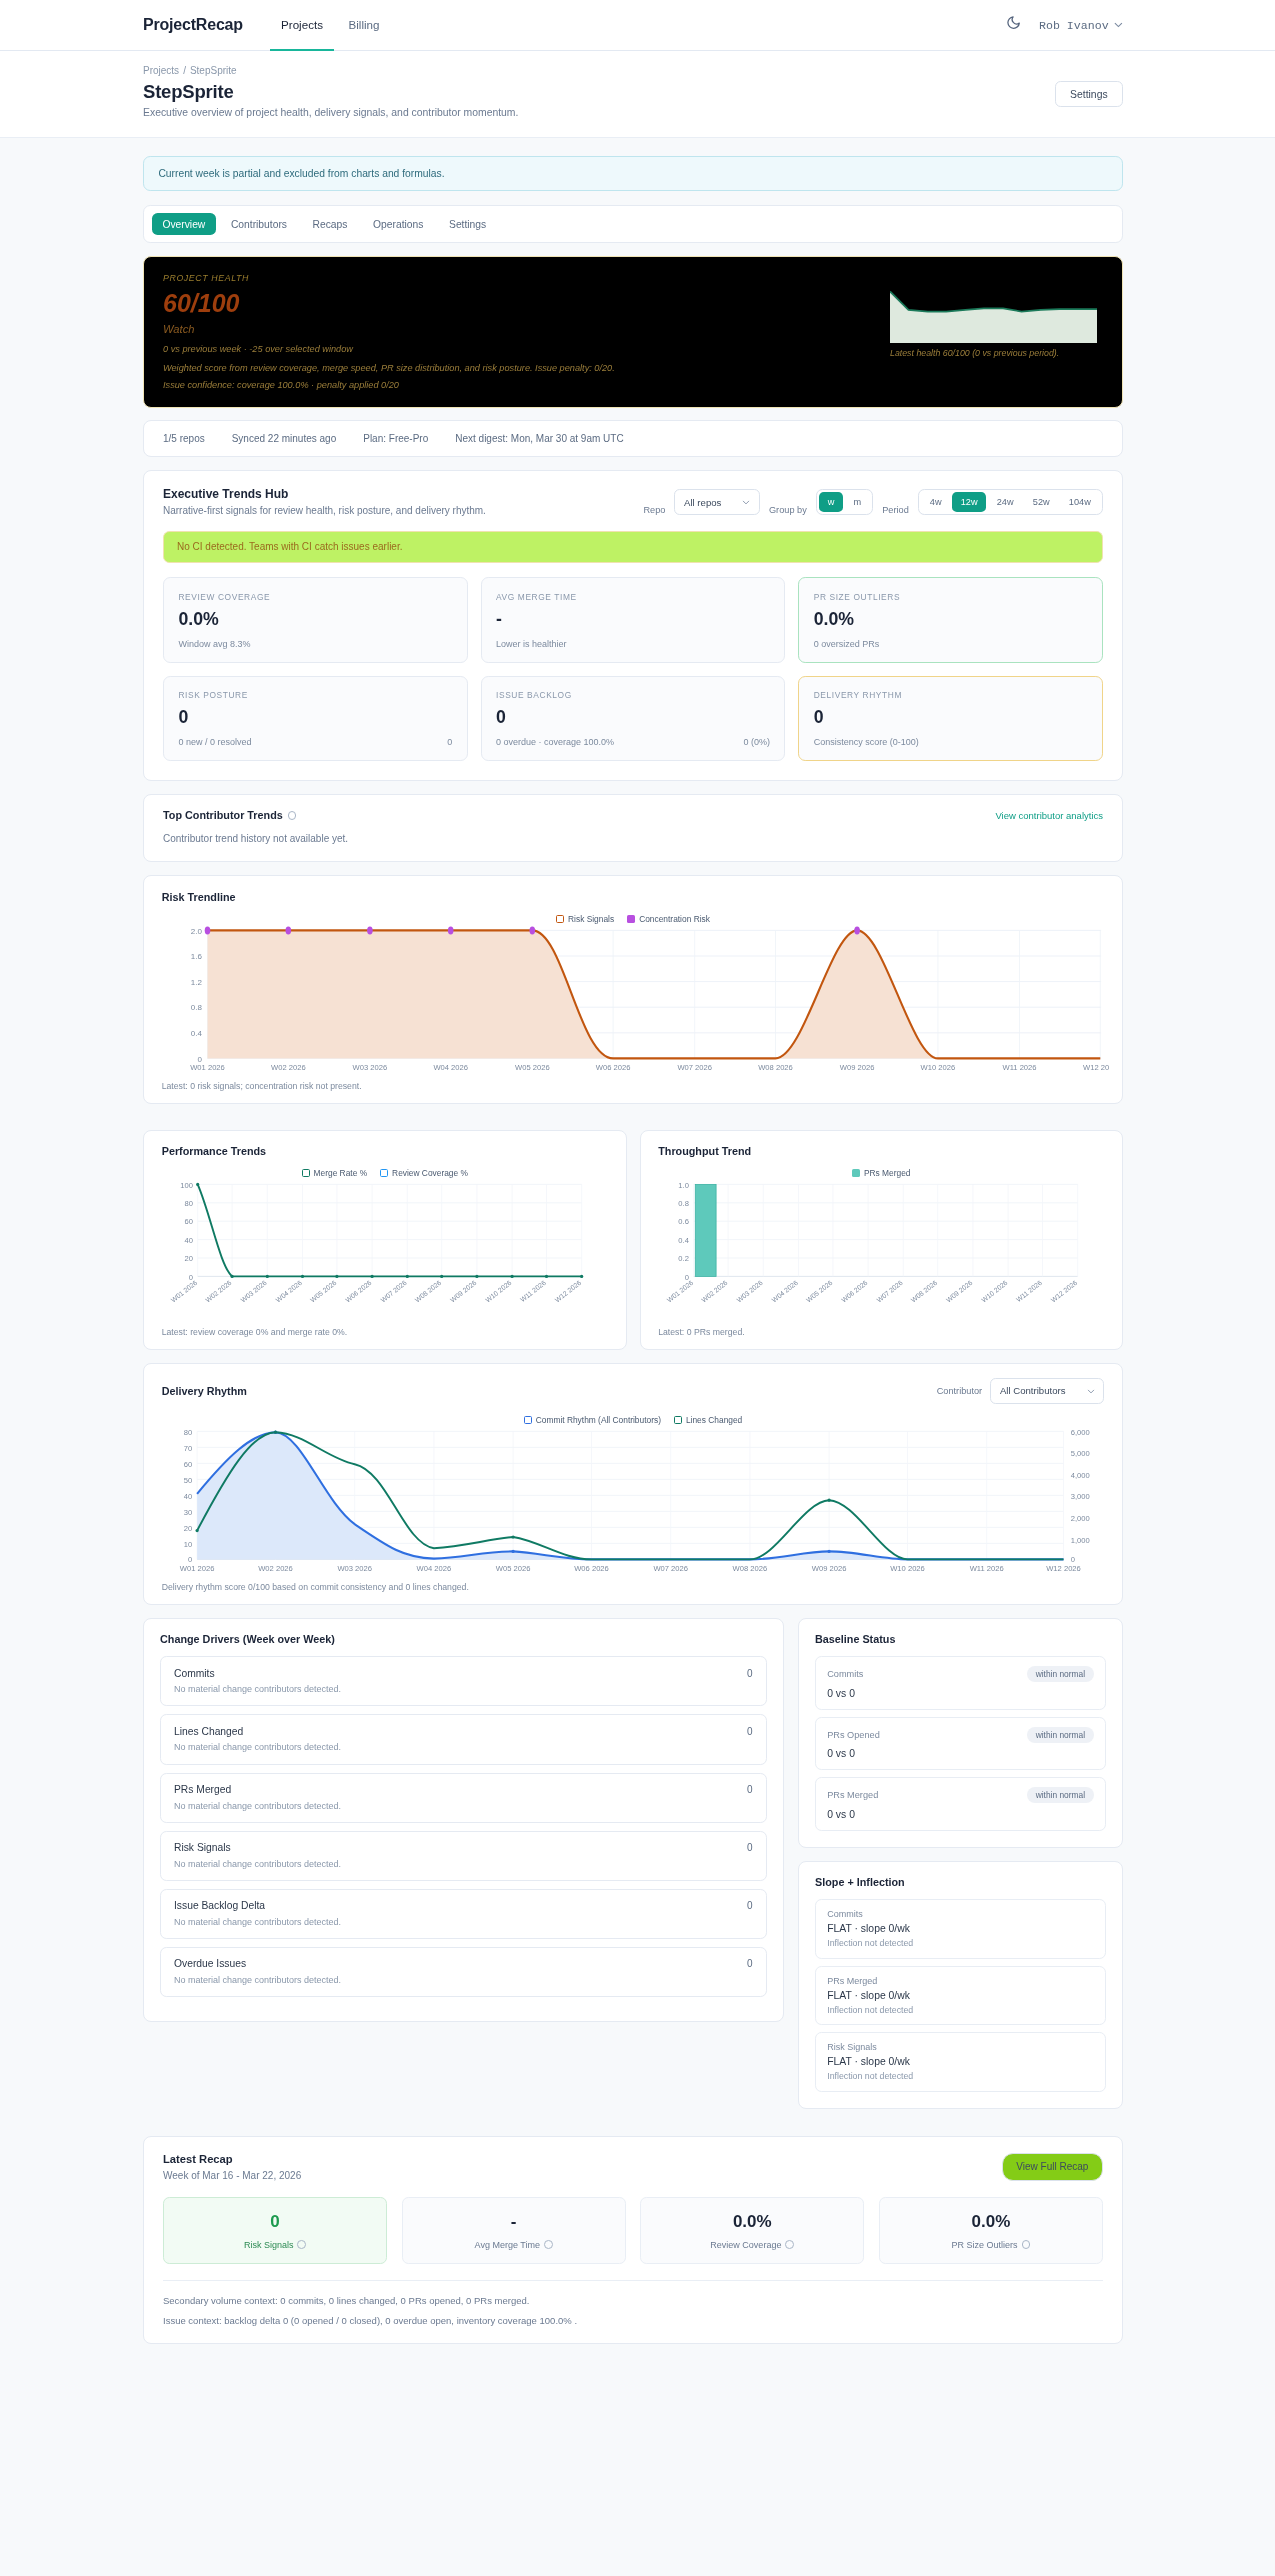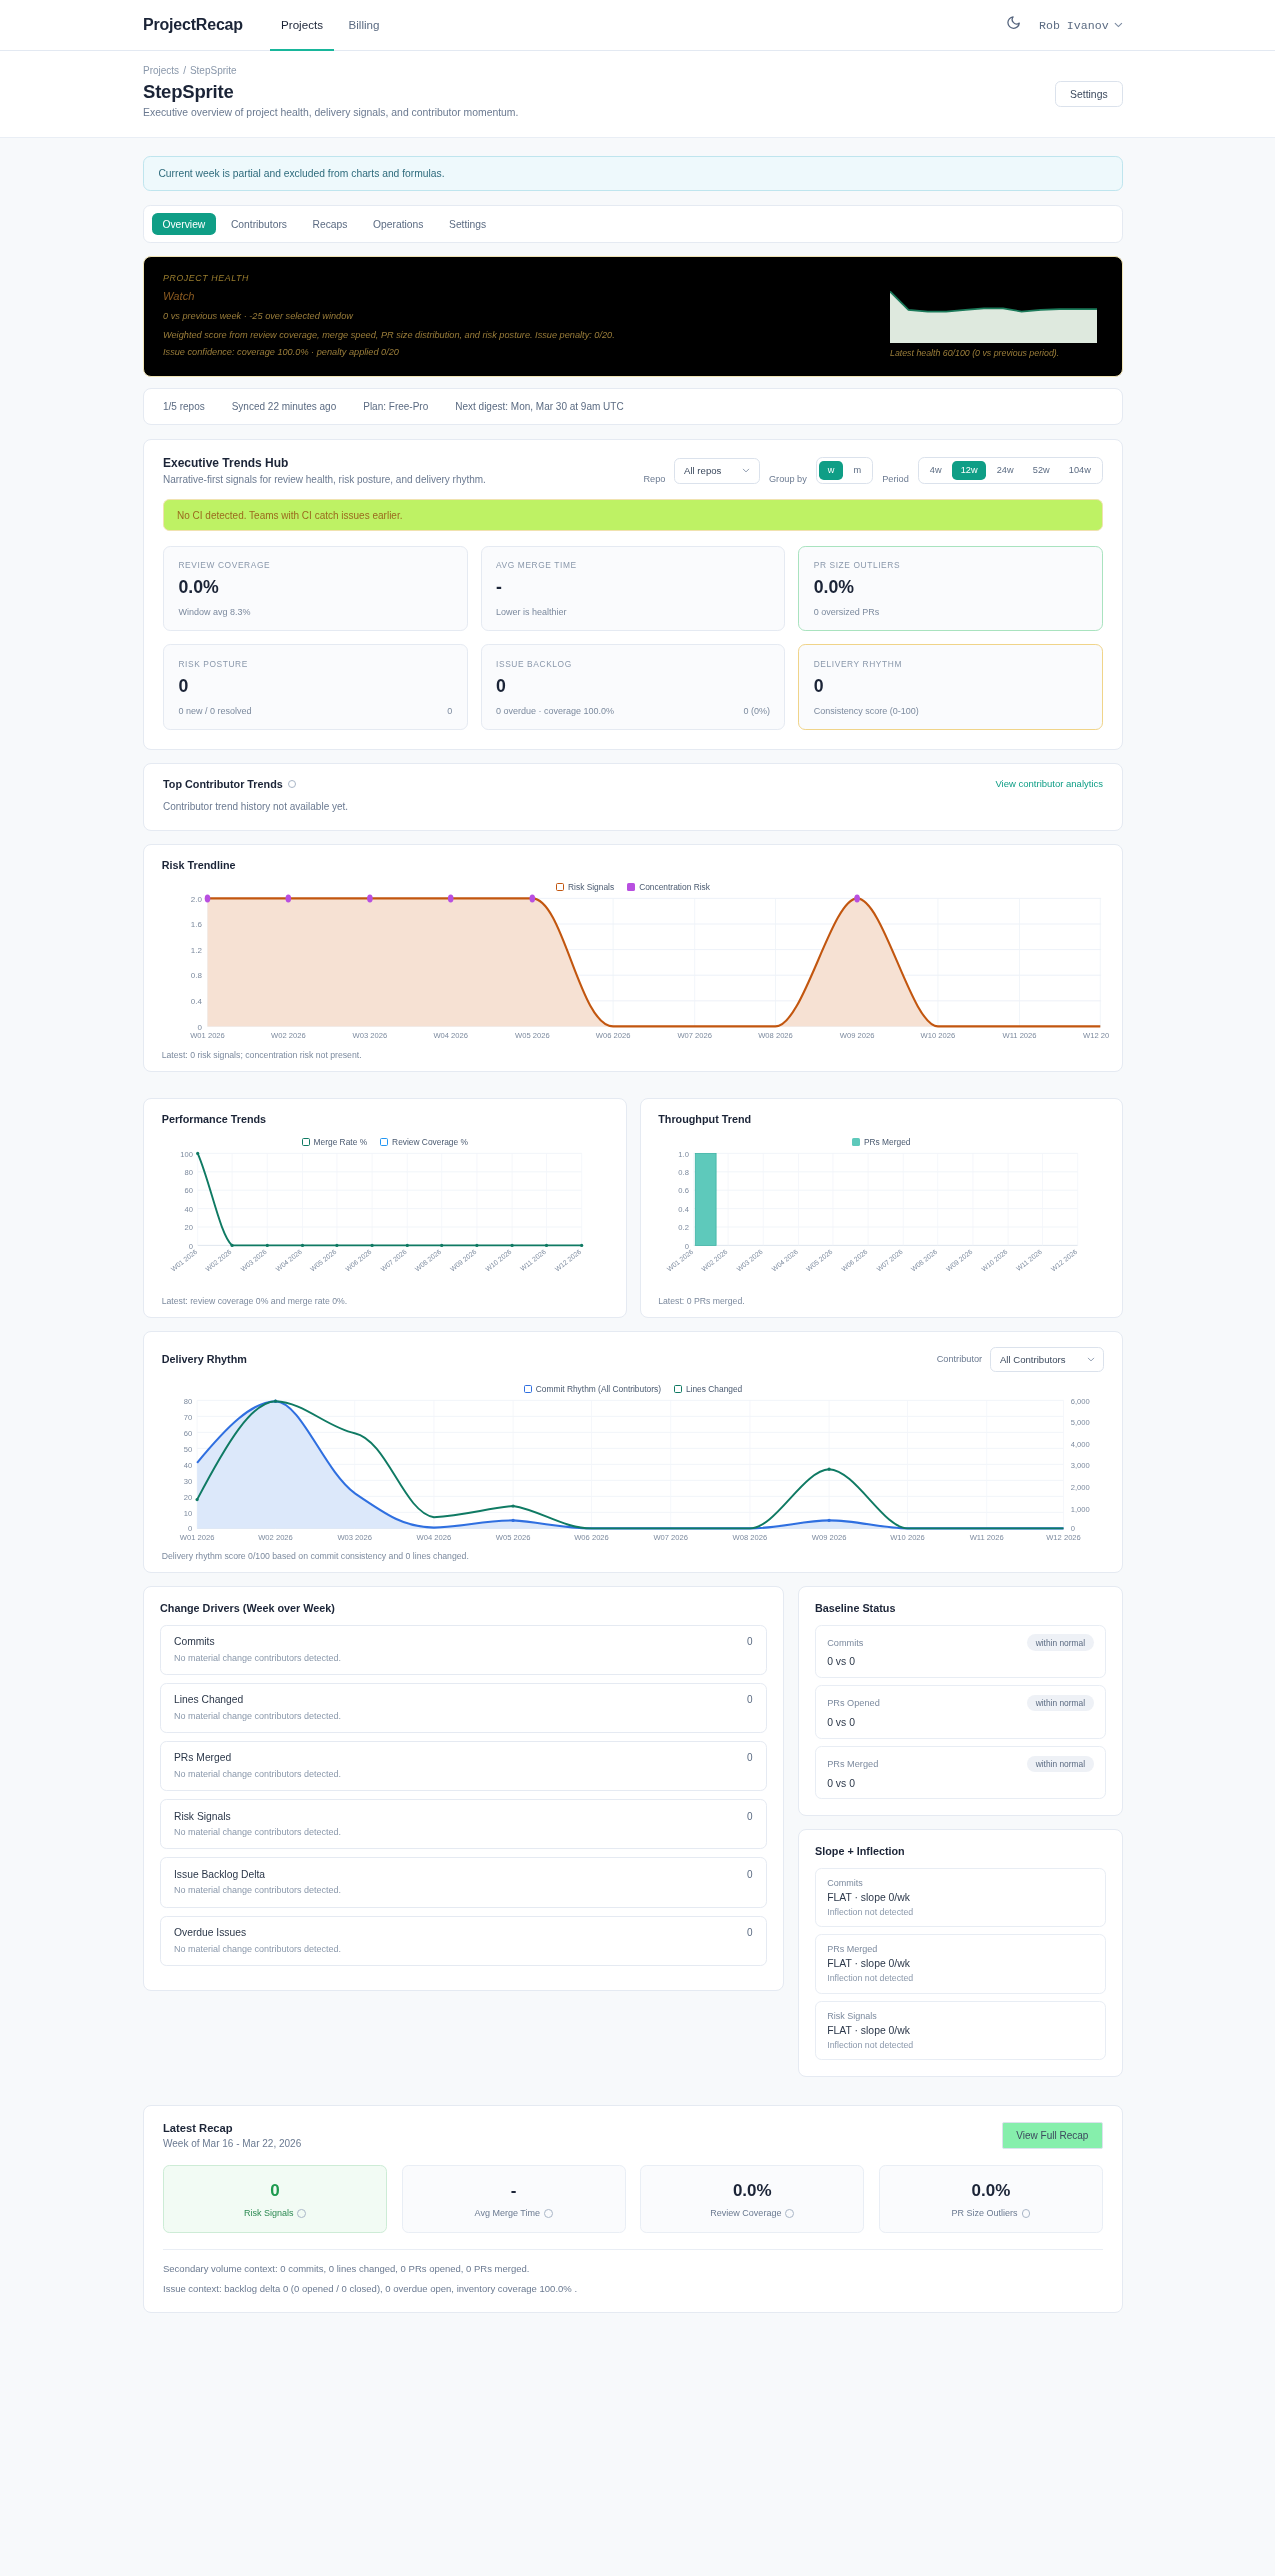--- a/index.html
+++ b/index.html
@@ -146,21 +146,21 @@
   .sl-main { font-size:10.4px; color:#2b3749; margin-top:4px;}
   .sl-sub { font-size:8.8px; color:#8a98ab; margin-top:4px;}
 
   .conf-badge { display:inline-block; font-size:8.7px; color:#168a4d; background:#e3f7e8; border-radius:8.8px; padding:4px 9.6px; margin-bottom:8.8px;}
   .conf-line { font-size:9px; color:#5b6b82; margin-top:4.8px;}
 
   .recap { padding:16px 19px 17.7px; margin-top:14.4px;}
   .recap-head { display:flex; align-items:flex-start;}
   .recap-title { font-size:11.2px; font-weight:bold; color:#1b2437;}
   .recap-week { font-size:10px; color:#6b7a91; margin-top:4.8px;}
-  .recap-btn { margin-left:auto; font-size:10px; padding:7.2px 13.6px; border:0.8px solid #dbe2ec; border-radius:2px; background:#86efac; color:#3c4a5e; cursor:pointer;}
+  .recap-btn { margin-left:auto; font-size:10px; padding:7.2px 13.6px; border:0.8px solid #dbe2ec; border-radius:11px; background:#84cc16; color:#3c4a5e; cursor:pointer;}
   .recap-cells { display:grid; grid-template-columns: repeat(4,1fr); gap:14.4px; margin-top:16px;}
   .rcell { background:#fafbfd; border:0.8px solid #e9eef5; border-radius:6.4px; padding:15.2px 8px 13.6px; text-align:center;}
   .rcell.good { background:#f2fbf4; border-color:#cdecd6;}
   .rcell-val { font-size:17px; font-weight:bold; color:#1b2437; line-height:1;}
   .rcell.good .rcell-val { color:#1d9a4e;}
   .rcell-lab { font-size:9px; color:#6b7a91; margin-top:9.6px; display:flex; align-items:center; justify-content:center; gap:4px;}
   .rcell.good .rcell-lab { color:#2d8a53;}
   .rdiv { border-top:0.8px solid #e9eef5; margin-top:16px; padding-top:13.6px;}
   .rnote { font-size:9.5px; color:#6b7a91; margin-bottom:8.8px;}
 
@@ -211,20 +211,21 @@
     <div class="tab active">Overview</div>
     <div class="tab">Contributors</div>
     <div class="tab">Recaps</div>
     <div class="tab">Operations</div>
     <div class="tab">Settings</div>
   </div>
 
   <div class="health">
     <div class="health-left">
       <div class="health-kicker">PROJECT HEALTH</div>
+      <div class="health-score">60/100</div>
       <div class="health-label">Watch</div>
       <div class="health-delta">0 vs previous week · -25 over selected window</div>
       <div class="health-note">Weighted score from review coverage, merge speed, PR size distribution, and risk posture. Issue penalty: 0/20.</div>
       <div class="health-note2">Issue confidence: coverage 100.0% · penalty applied 0/20</div>
     </div>
     <div class="health-right">
       <svg class="spark" viewBox="0 0 258 72" preserveAspectRatio="none">
         <path d="M0,8 L23,31 L47,33 L70,33 L94,31 L117,29 L141,29 L164,33 L188,31 L211,30 L235,30 L258,30 L258,72 L0,72 Z" fill="#dee9de"></path>
         <polyline points="0,8 23,31 47,33 70,33 94,31 117,29 141,29 164,33 188,31 211,30 235,30 258,30" fill="none" stroke="#1b7a5a" stroke-width="2.2"></polyline>
       </svg>

